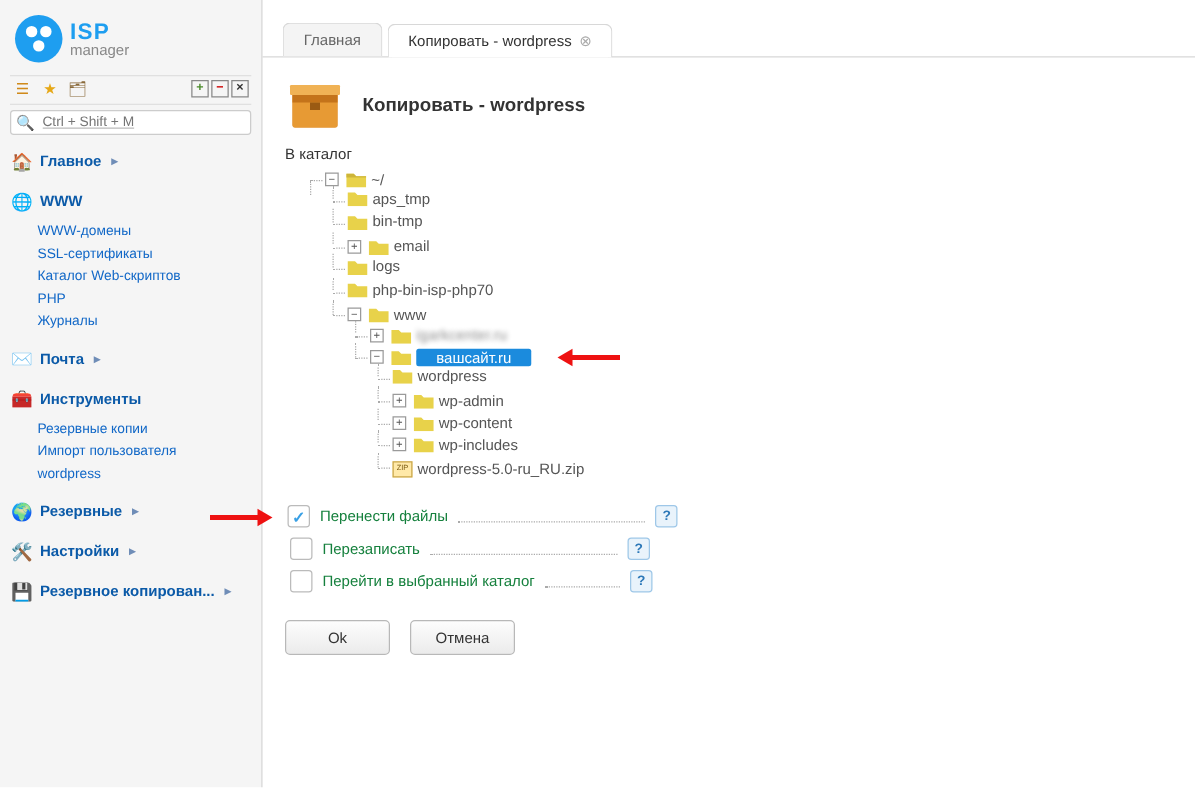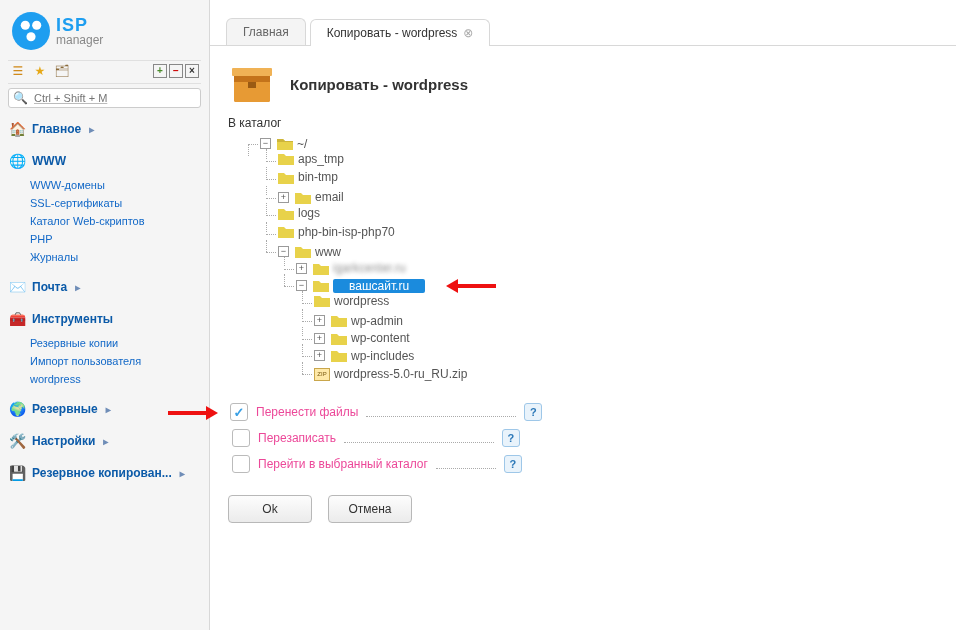--- a/index.html
+++ b/index.html
@@ -129,21 +129,21 @@
   .arrow-red.left::after { left:0; right:auto; border-left:0; border-right:12px solid #e11; }
 
   .opts { margin-top:18px; }
   .opt-row { display:flex; align-items:center; gap:8px; margin:8px 0; }
   .chk {
     width:18px; height:18px; border:1px solid #bbb; border-radius:3px;
     display:flex; align-items:center; justify-content:center;
     background:#fff; cursor:pointer;
   }
   .chk.checked { color:#39a0e5; font-weight:bold; font-size:13px;}
-  .opt-label { font-size:12px; color:#ec4899;}
+  .opt-label { font-size:12px; color:#15803d;}
   .dots {
     flex:1; border-bottom:1px dotted #aaa; height:10px; max-width:150px;
   }
   .help {
     width:18px; height:18px; border:1px solid #9ec7e8; border-radius:3px;
     background:#e9f3fb; color:#2c78b8; font-size:11px; font-weight:bold;
     display:flex; align-items:center; justify-content:center; cursor:pointer;
   }
   .btns { margin-top:22px; display:flex; gap:16px; }
   .btn {

